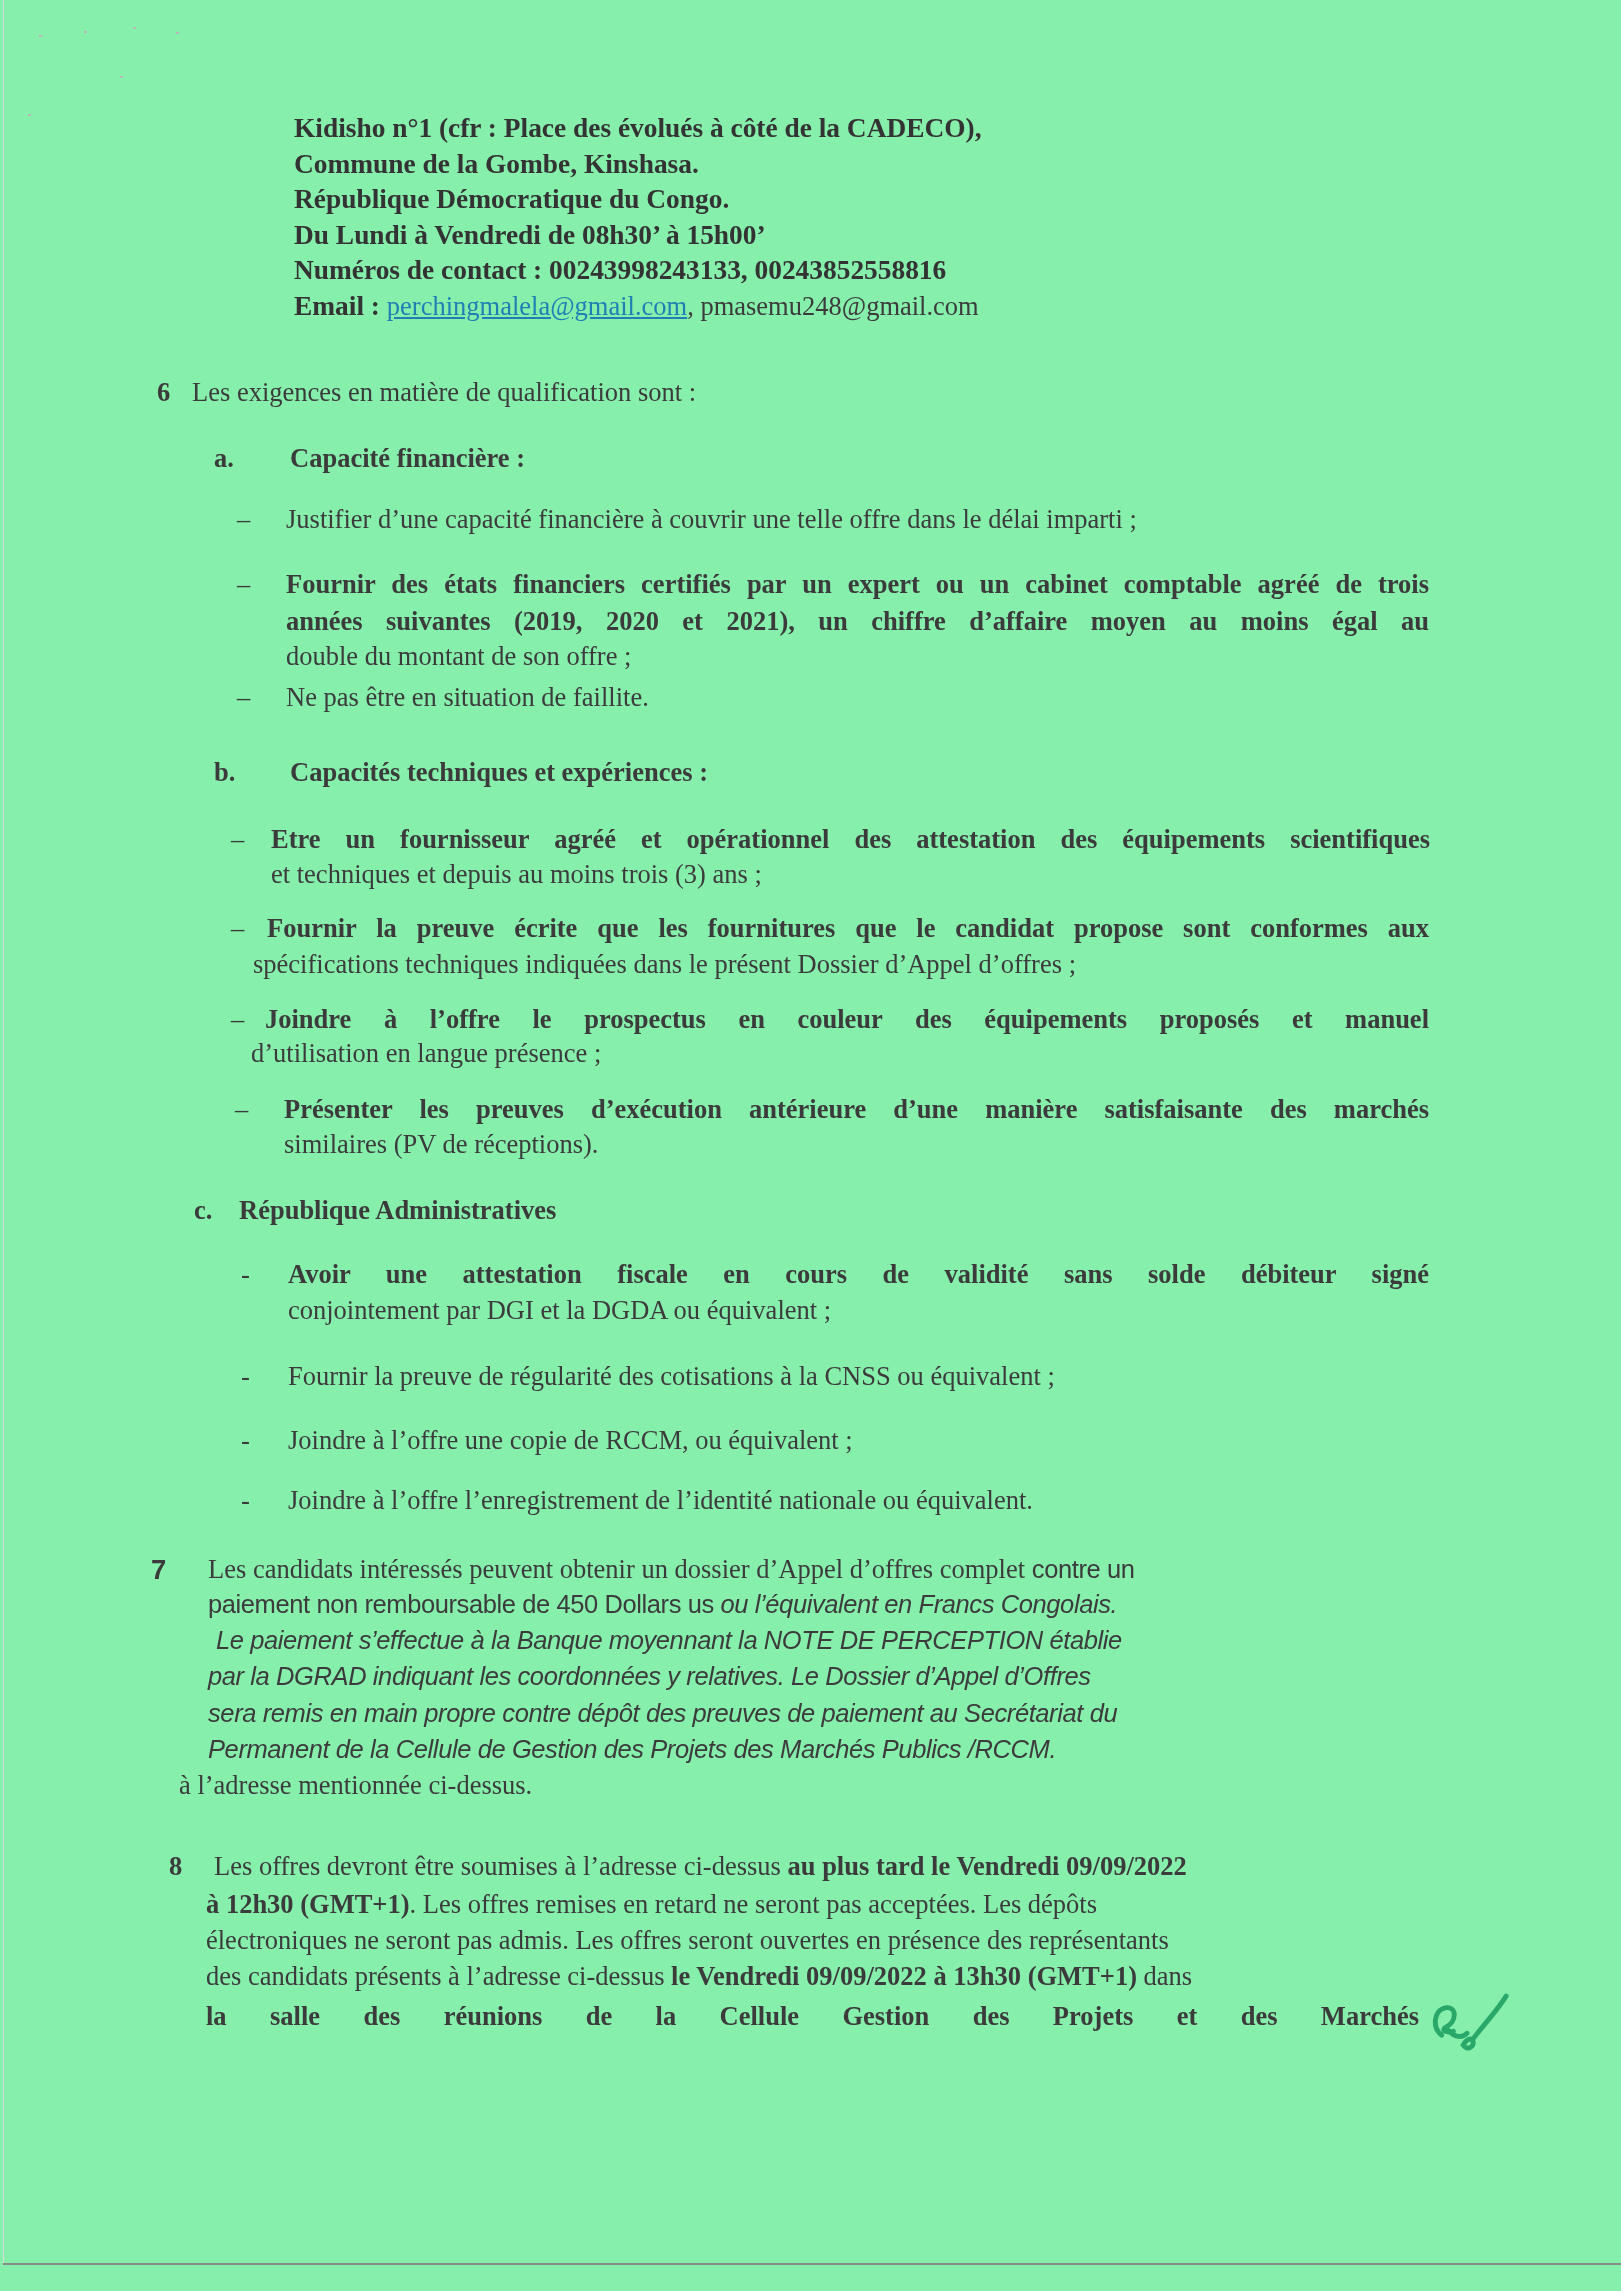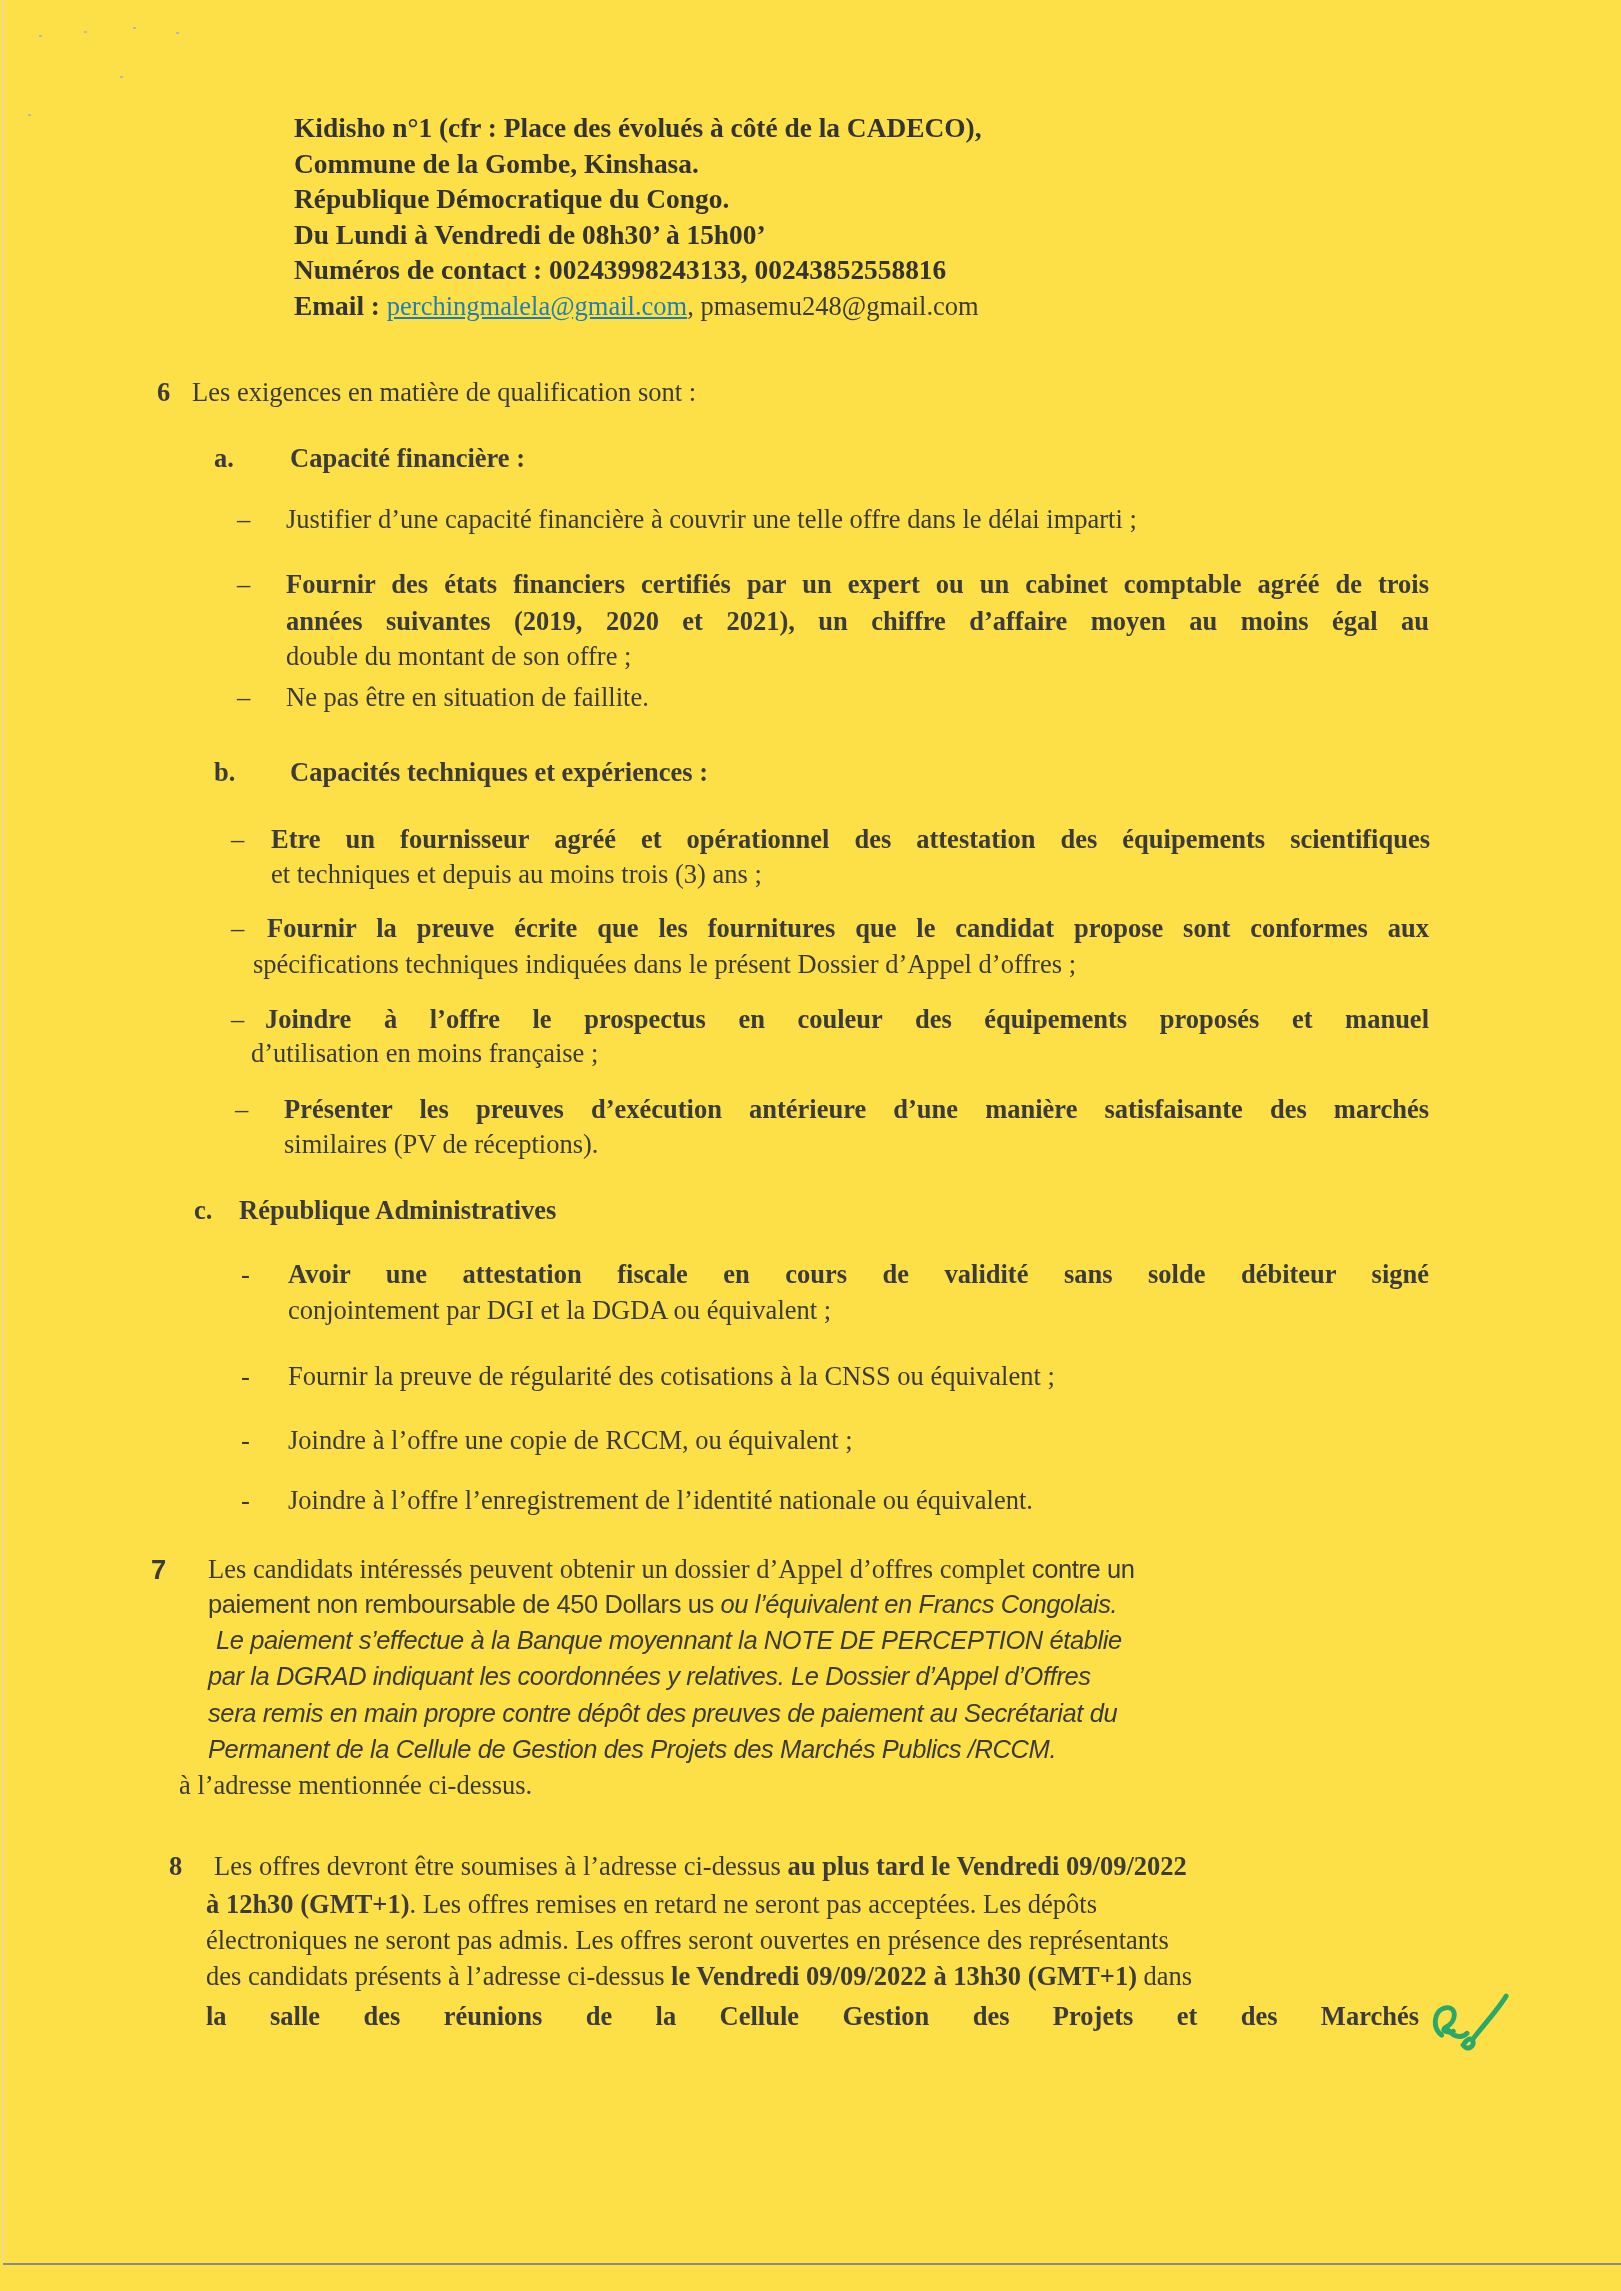--- a/index.html
+++ b/index.html
@@ -1,17 +1,17 @@
 <!DOCTYPE html>
 <html><head>
 <meta charset="utf-8">
 <style>
   html, body { margin: 0; padding: 0; background: #ffffff; }
   body { width: 1621px; height: 2292px; position: relative; overflow: hidden; color: #3a3a3a; }
-  .page { position: absolute; left: 0; top: 0; width: 1621px; height: 2292px; background: #fde047; }
+  .page { position: absolute; left: 0; top: 0; width: 1621px; height: 2292px; background: #86efac; }
   .border-left { position: absolute; left: 2.9px; top: 0; width: 1px; height: 2263px; background: #d8d8d8; }
   .border-bottom { position: absolute; left: 2.9px; top: 2263px; width: 1618px; height: 2px; background: #8a8a8a; }
   .ln { position: absolute; white-space: nowrap; font-family: "Liberation Serif", "DejaVu Serif", serif; font-size: 26.5px; line-height: 33px; color: #3b3b3b; }
   .b { font-weight: bold; }
   .addr { font-weight: bold; font-size: 27.4px; color: #333; }
   .sans { font-family: "Liberation Sans", "DejaVu Sans", sans-serif; font-size: 25.5px; letter-spacing: -0.4px; }
   .it { font-style: italic; }
   .just { text-align: justify; text-align-last: justify; white-space: normal; font-weight: bold; }
   .link { color: #1f7fb5; text-decoration: underline; text-decoration-color: #1f7fb5; }
   .num { font-weight: bold; }
@@ -68,21 +68,21 @@
     <div class="dash" style="left:231px;top:823px">–</div>
     <div class="ln just" style="left:271px;top:823px;width:1159px">Etre un fournisseur agréé et opérationnel des attestation  des équipements scientifiques</div>
     <div class="ln" style="left:271px;top:858px">et techniques et depuis au moins trois (3) ans ;</div>
 
     <div class="dash" style="left:231px;top:912px">–</div>
     <div class="ln just" style="left:267px;top:912px;width:1162px">Fournir la preuve écrite que les fournitures que le candidat propose sont conformes aux</div>
     <div class="ln" style="left:253px;top:948px">spécifications techniques indiquées dans le présent Dossier d’Appel d’offres ;</div>
 
     <div class="dash" style="left:231px;top:1003px">–</div>
     <div class="ln just" style="left:265px;top:1003px;width:1164px">Joindre à l’offre le prospectus en couleur des équipements proposés et manuel</div>
-    <div class="ln" style="left:251px;top:1037px">d’utilisation  en moins française ;</div>
+    <div class="ln" style="left:251px;top:1037px">d’utilisation  en langue présence ;</div>
 
     <div class="dash" style="left:235px;top:1093px">–</div>
     <div class="ln just" style="left:284px;top:1093px;width:1145px">Présenter les preuves d’exécution antérieure d’une manière satisfaisante des marchés</div>
     <div class="ln" style="left:284px;top:1128px">similaires (PV de réceptions).</div>
 
     <div class="ln b" style="left:194px;top:1194px">c.</div>
     <div class="ln b" style="left:239px;top:1194px">République Administratives</div>
 
     <div class="dash" style="left:241px;top:1258px">-</div>
     <div class="ln just" style="left:288px;top:1258px;width:1141px">Avoir une attestation  fiscale en cours de validité sans solde débiteur signé</div>

